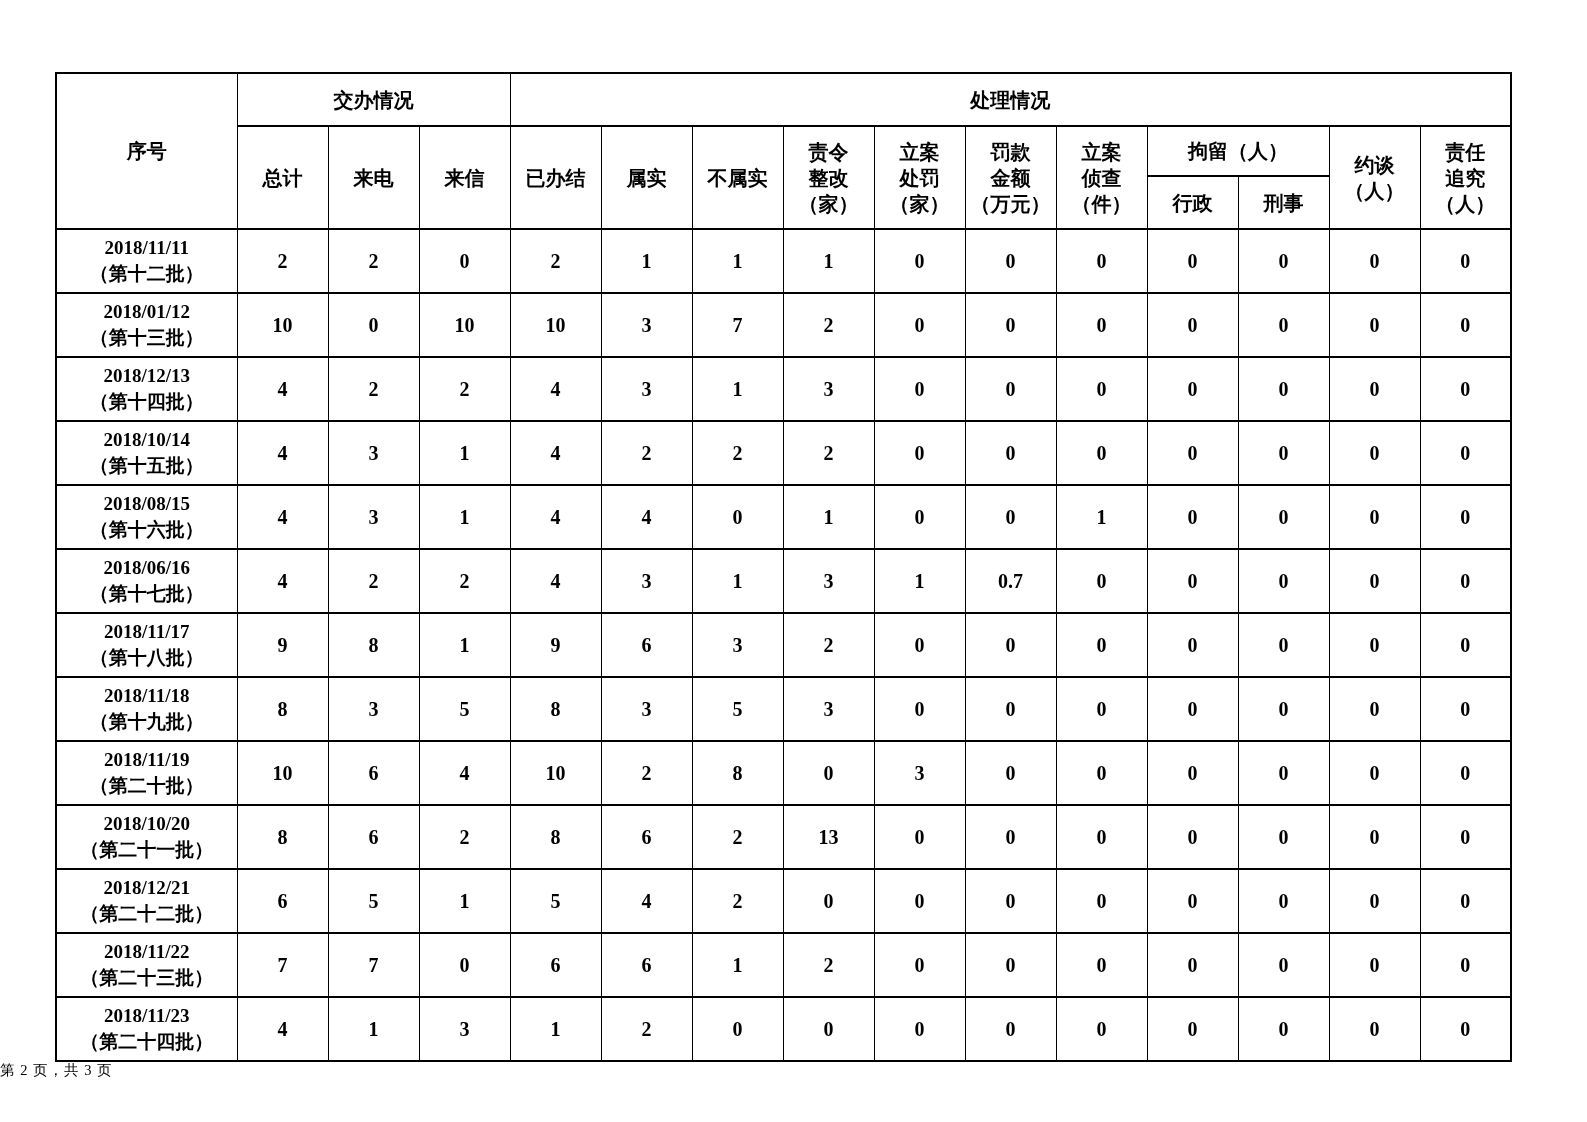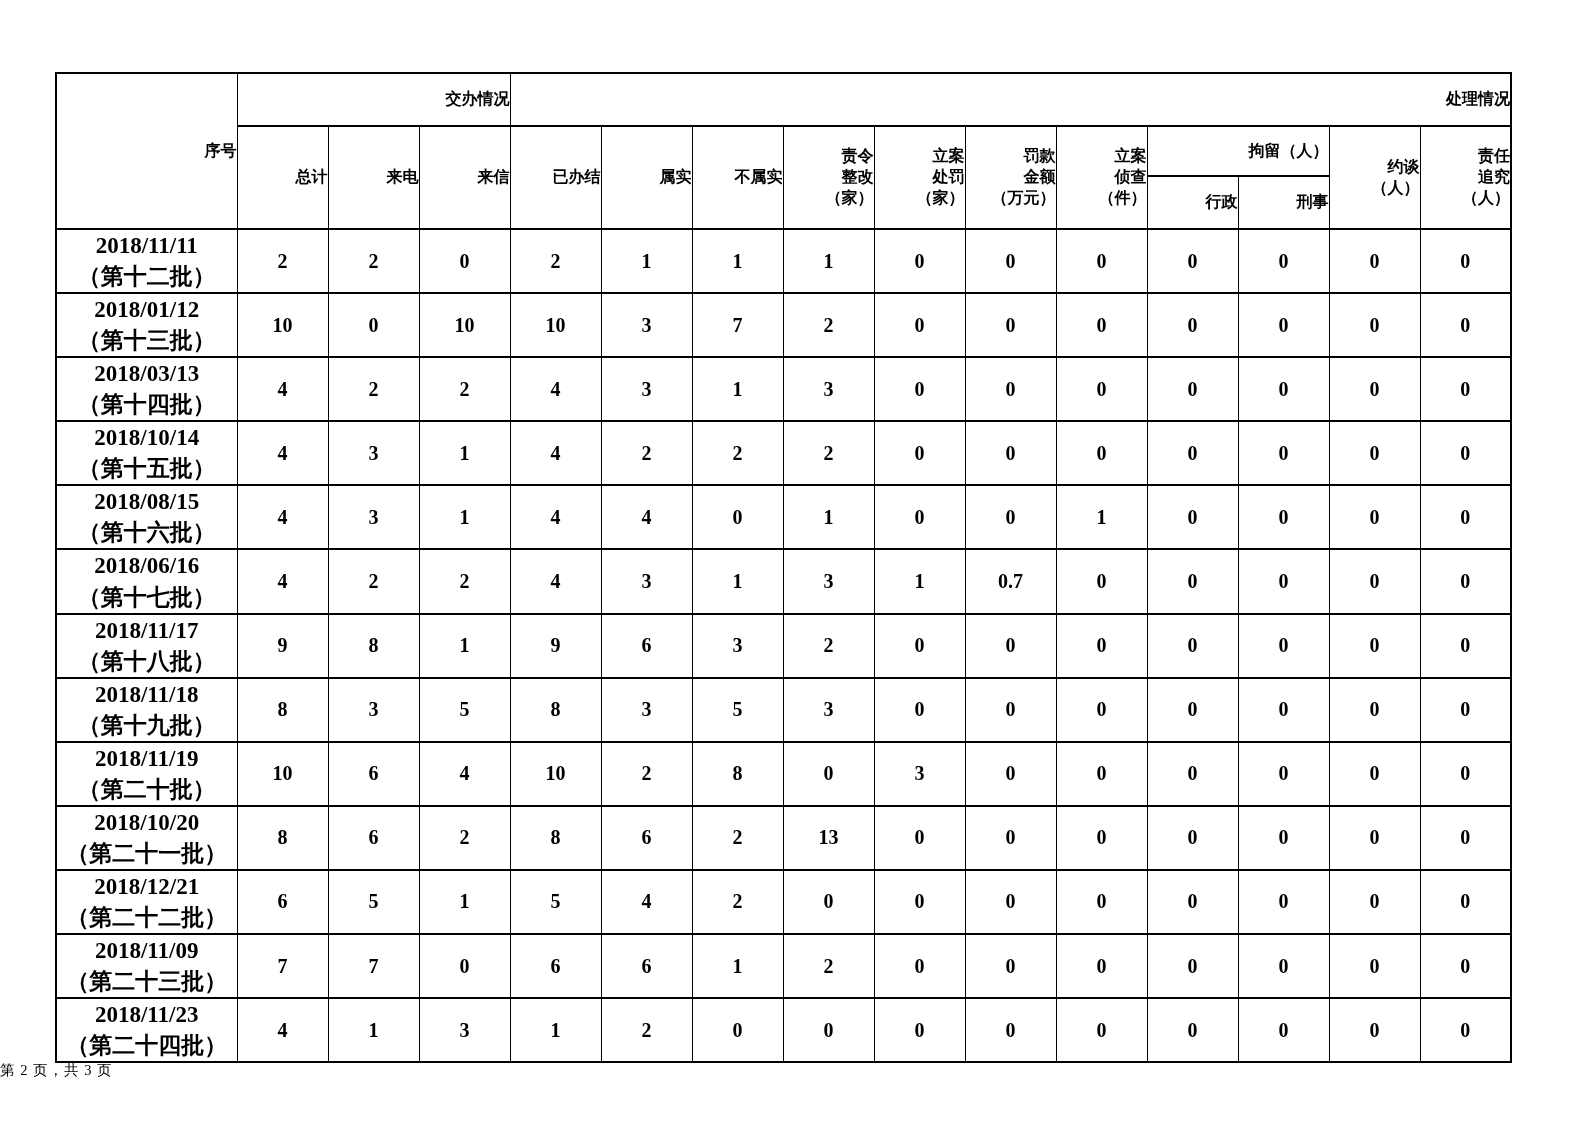--- a/index.html
+++ b/index.html
@@ -31,33 +31,32 @@
     border-bottom: 2.2px solid #000;
     border-left: 1.4px solid #000;
     border-right: 1.4px solid #000;
     text-align: center;
     vertical-align: middle;
     padding: 0;
     font-weight: 700;
     white-space: pre-line;
   }
   table.report thead th {
-    font-size: 16px;
+    font-size: 20px;
     line-height: 1.3;
-    text-align: right;
   }
   table.report thead tr.groups th { height: 51px; }
   table.report thead tr.cols th  { height: 48px; }
   table.report thead tr.sub th   { height: 51px; }
   table.report tbody td {
     height: 62px;
     font-size: 20px;
   }
   table.report tbody td.serial-cell {
-    font-size: 23px;
+    font-size: 19px;
     line-height: 1.35;
   }
   .page-footer {
     position: absolute;
     left: 0;
     top: 1061px;
     width: 100%;
     text-align: left;
     font-size: 14.5px;
     font-weight: 400;
@@ -156,21 +155,21 @@
           <td>2</td>
           <td>0</td>
           <td>0</td>
           <td>0</td>
           <td>0</td>
           <td>0</td>
           <td>0</td>
           <td>0</td>
         </tr>
         <tr>
-          <td class="serial-cell">2018/03/13
+          <td class="serial-cell">2018/12/13
 （第十四批）</td>
           <td>4</td>
           <td>2</td>
           <td>2</td>
           <td>4</td>
           <td>3</td>
           <td>1</td>
           <td>3</td>
           <td>0</td>
           <td>0</td>
@@ -318,21 +317,21 @@
           <td>0</td>
           <td>0</td>
           <td>0</td>
           <td>0</td>
           <td>0</td>
           <td>0</td>
           <td>0</td>
           <td>0</td>
         </tr>
         <tr>
-          <td class="serial-cell">2018/11/09
+          <td class="serial-cell">2018/11/22
 （第二十三批）</td>
           <td>7</td>
           <td>7</td>
           <td>0</td>
           <td>6</td>
           <td>6</td>
           <td>1</td>
           <td>2</td>
           <td>0</td>
           <td>0</td>

